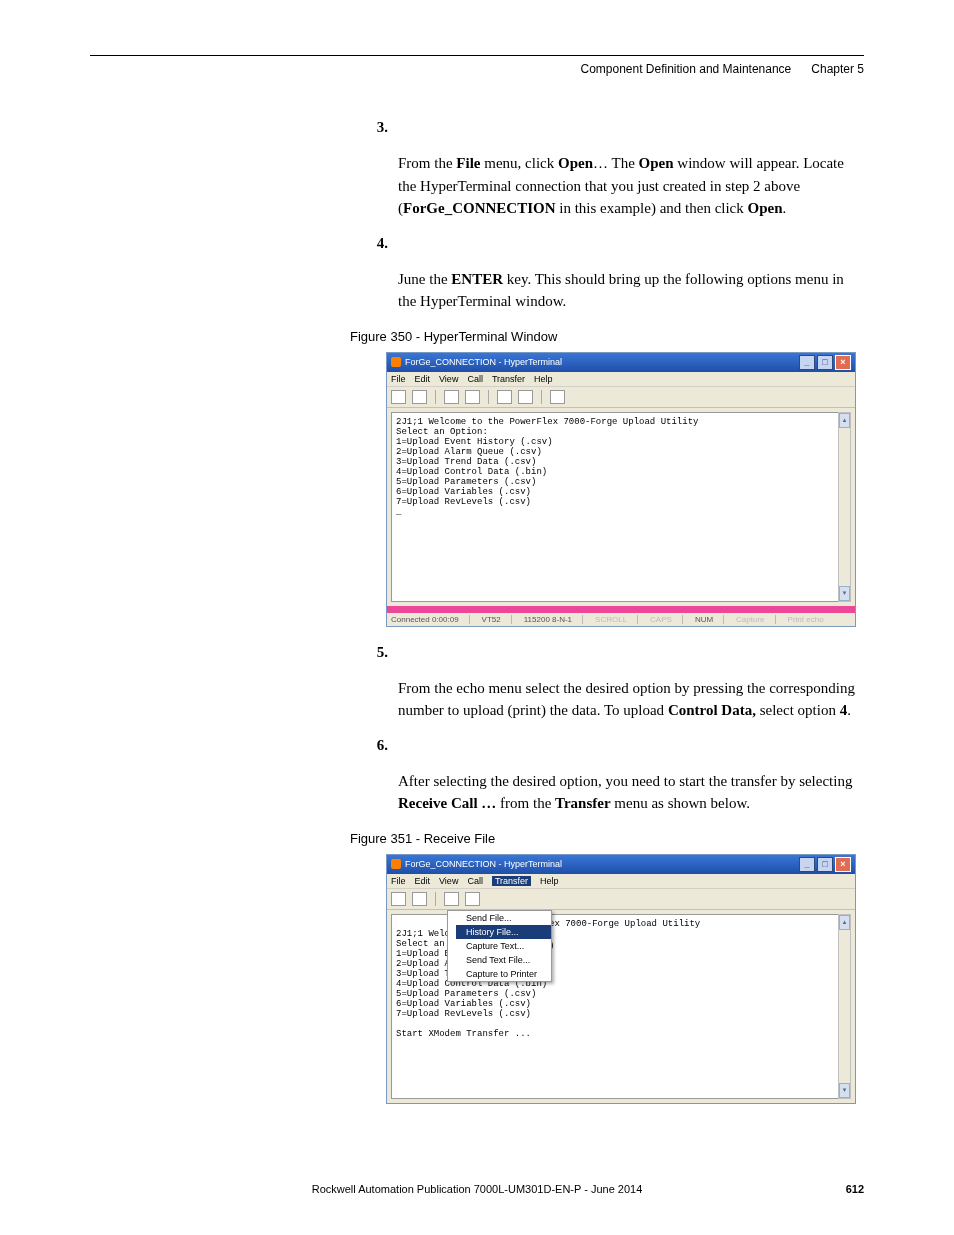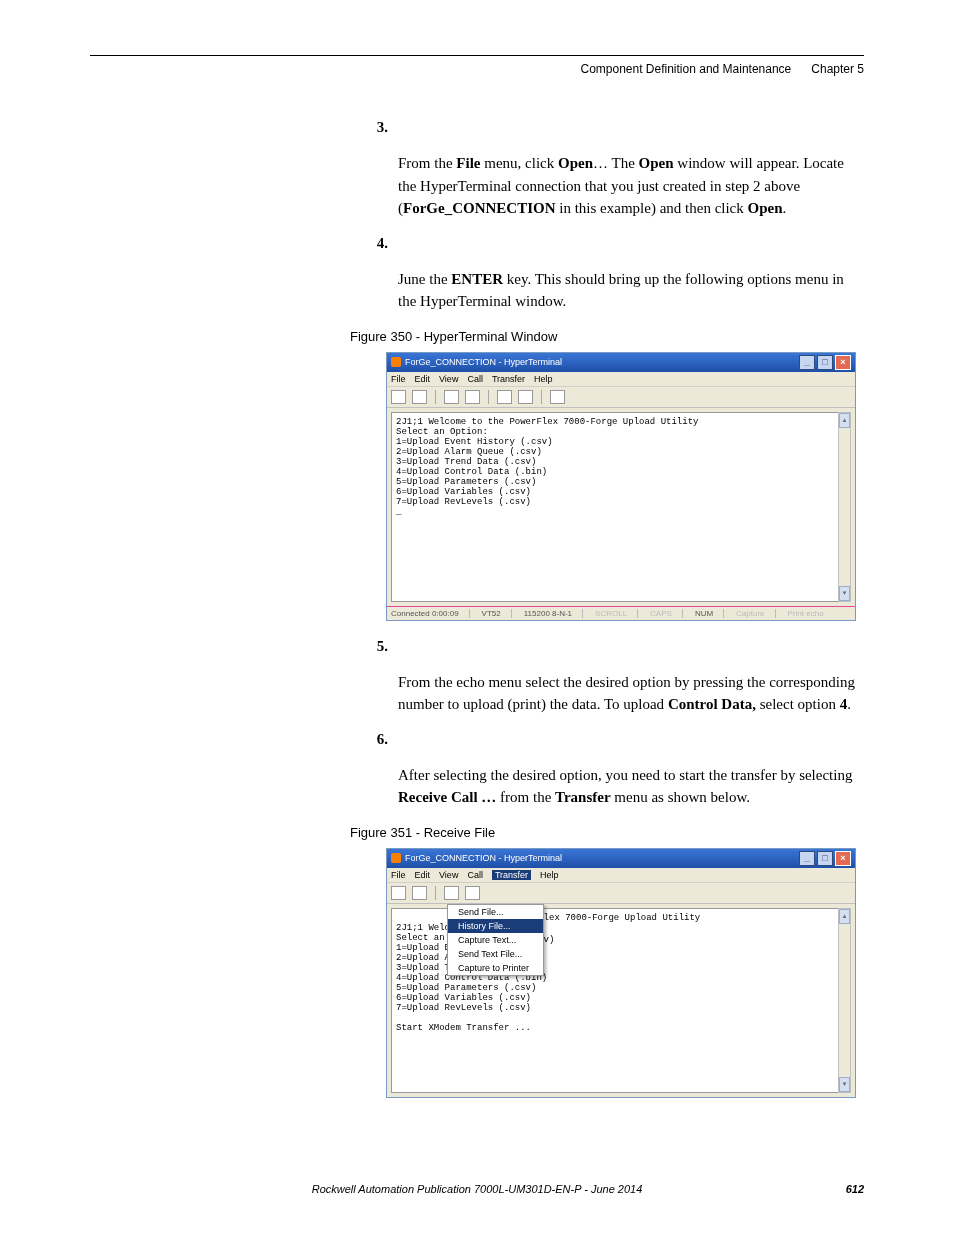--- a/index.html
+++ b/index.html
@@ -152,21 +152,21 @@
   }
   .scroll-btn {
     height: 13px; background: #d4dff0;
     border: 1px solid #9aaed0;
     font-size: 7px;
     display:flex; align-items:center; justify-content:center;
     color:#5a6a88;
   }
   .statusbar {
     background: #ece9d8;
-    border-top: 1px solid #ec4899;
+    border-top: 7px solid #ec4899;
     padding: 2px 4px;
     font-size: 8px;
     display: flex;
     gap: 12px;
     color: #555;
   }
   .statusbar span { border-right: 1px solid #bbb; padding-right: 10px; }
   .statusbar span:last-child { border-right:none; }
   .statusbar-full {
     background: #ece9d8;
@@ -177,40 +177,40 @@
   }
   .dropdown {
     position: absolute;
     top: 0;
     left: 60px;
     background: #fff;
     border: 1px solid #999;
     font-size: 9px;
     box-shadow: 2px 2px 3px rgba(0,0,0,0.3);
     z-index: 10;
+    padding-left: 8px;
   }
   .dropdown div {
     padding: 2px 14px 2px 10px;
     white-space: nowrap;
   }
   .dropdown div.highlight {
     background: #1a3c78;
     color: #fff;
   }
   .footer {
     position: absolute;
     bottom: 40px;
     left: 90px;
     right: 90px;
     display: flex;
     justify-content: space-between;
     align-items: baseline;
     font-family: Arial, Helvetica, sans-serif;
     font-size: 11px;
-    font-style: italic;
   }
   .footer .center { position:absolute; left:0; right:0; text-align:center; }
   .footer .pagenum { font-weight: bold; position:relative; z-index:1; }
 </style>
 </head>
 <body>
 
 <div class="page">
   <div class="topline"></div>
   <div class="header">

